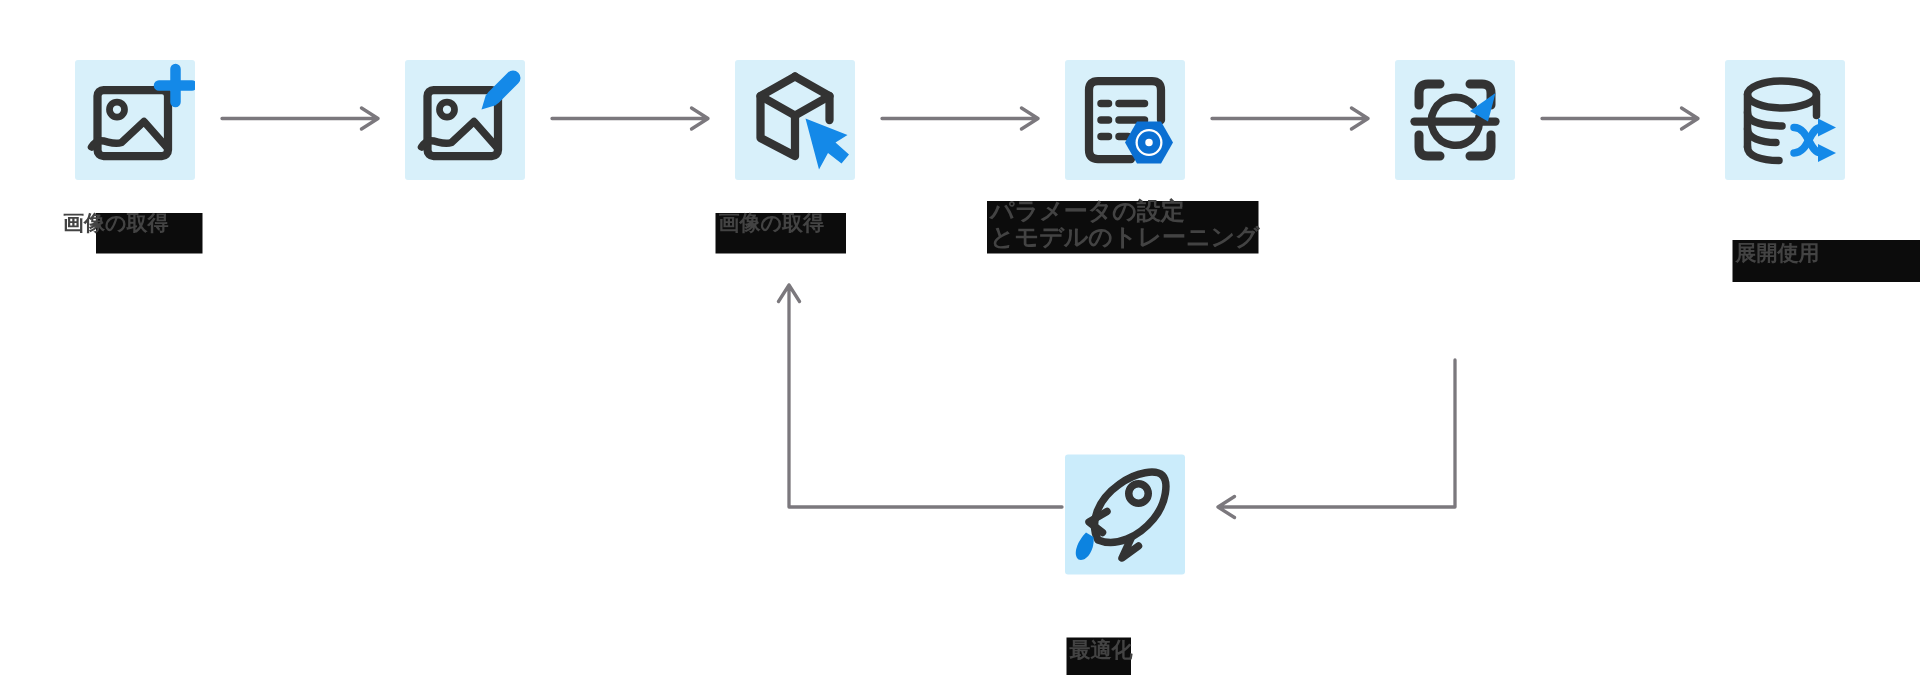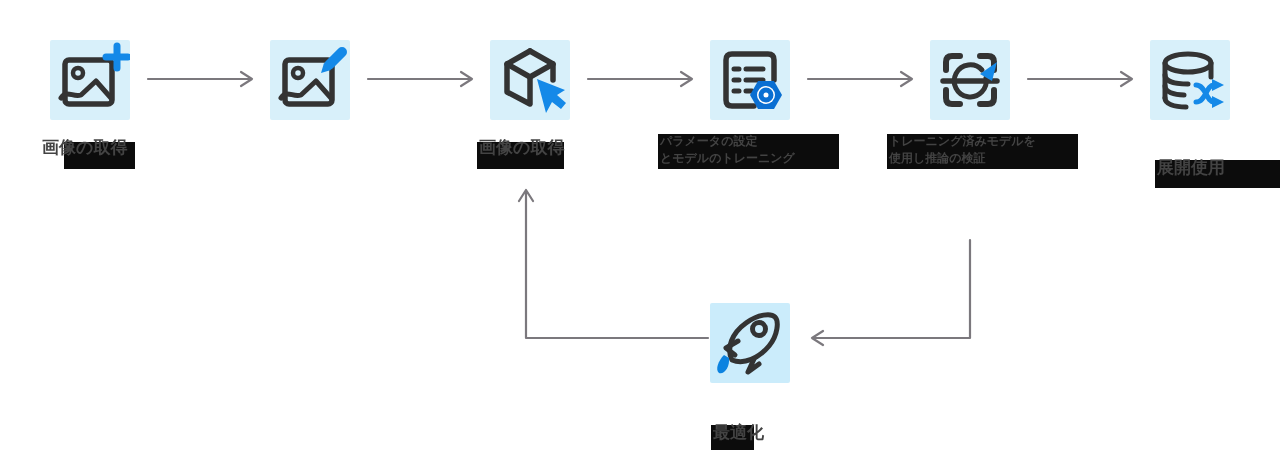--- a/index.html
+++ b/index.html
@@ -9,23 +9,23 @@
   }
   .blob{position:absolute;background:#ffffff;border-radius:50%;z-index:1;}
   .arrow-layer{position:absolute;left:0;top:0;z-index:2;}
   .sq{
     position:absolute;top:40px;width:80px;height:80px;
     background:#d8f0fa;border-radius:2px;z-index:3;
   }
   .sq.rocket{top:303px;background:#cbecfb;}
   .label{
     position:absolute;z-index:4;color:#434343;font-weight:700;
-    font-size:17px;line-height:18px;white-space:nowrap;
+    font-size:14px;line-height:18px;white-space:nowrap;
   }
-  .label.two{font-size:12px;line-height:17px;}
+  .label.two{font-size:16px;line-height:17px;}
   .label .ln{position:relative;display:block;z-index:2;}
   .redact{position:absolute;background:#0c0c0c;z-index:1;}
   svg{display:block;}
 </style>
 </head>
 <body>
 
 <div class="canvas">
 
   <div class="blob" style="left:28px;top:138px;width:118px;height:36px;"></div>
@@ -150,25 +150,20 @@
     <div class="redact" style="left:-2px;top:3px;width:87px;height:27px;"></div>
     <span class="ln">画像の取得</span>
   </div>
 
   <div class="label two" style="left:660px;top:133px;">
     <div class="redact" style="left:-2px;top:1px;width:181px;height:35px;"></div>
     <span class="ln">パラメータの設定</span>
     <span class="ln">とモデルのトレーニング</span>
   </div>
 
-  <div class="label two" style="left:889px;top:133px;">
-    <div class="redact" style="left:-2px;top:1px;width:191px;height:35px;"></div>
-    <span class="ln">トレーニング済みモデルを</span>
-    <span class="ln">使用し推論の検証</span>
-  </div>
 
   <div class="label" style="left:1157px;top:139px;margin-top:20px;">
     <div class="redact" style="left:-2px;top:1px;width:125px;height:28px;"></div>
     <span class="ln">展開使用</span>
   </div>
 
   <div class="label" style="left:713px;top:396px;margin-top:28px;">
     <div class="redact" style="left:-2px;top:1px;width:43px;height:25px;"></div>
     <span class="ln">最適化</span>
   </div>

